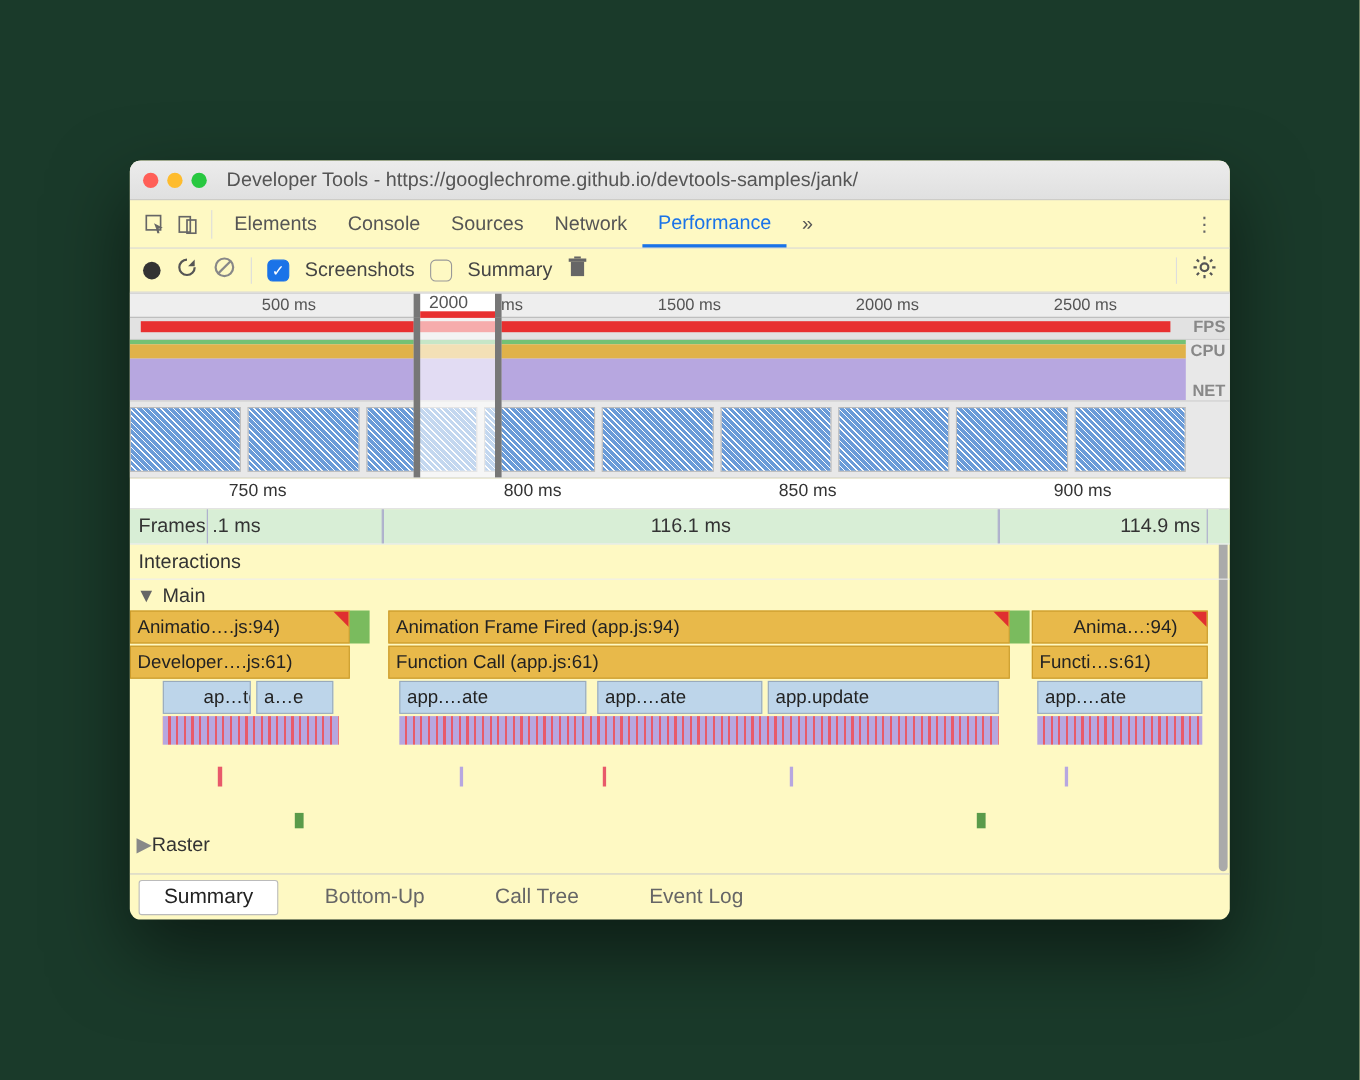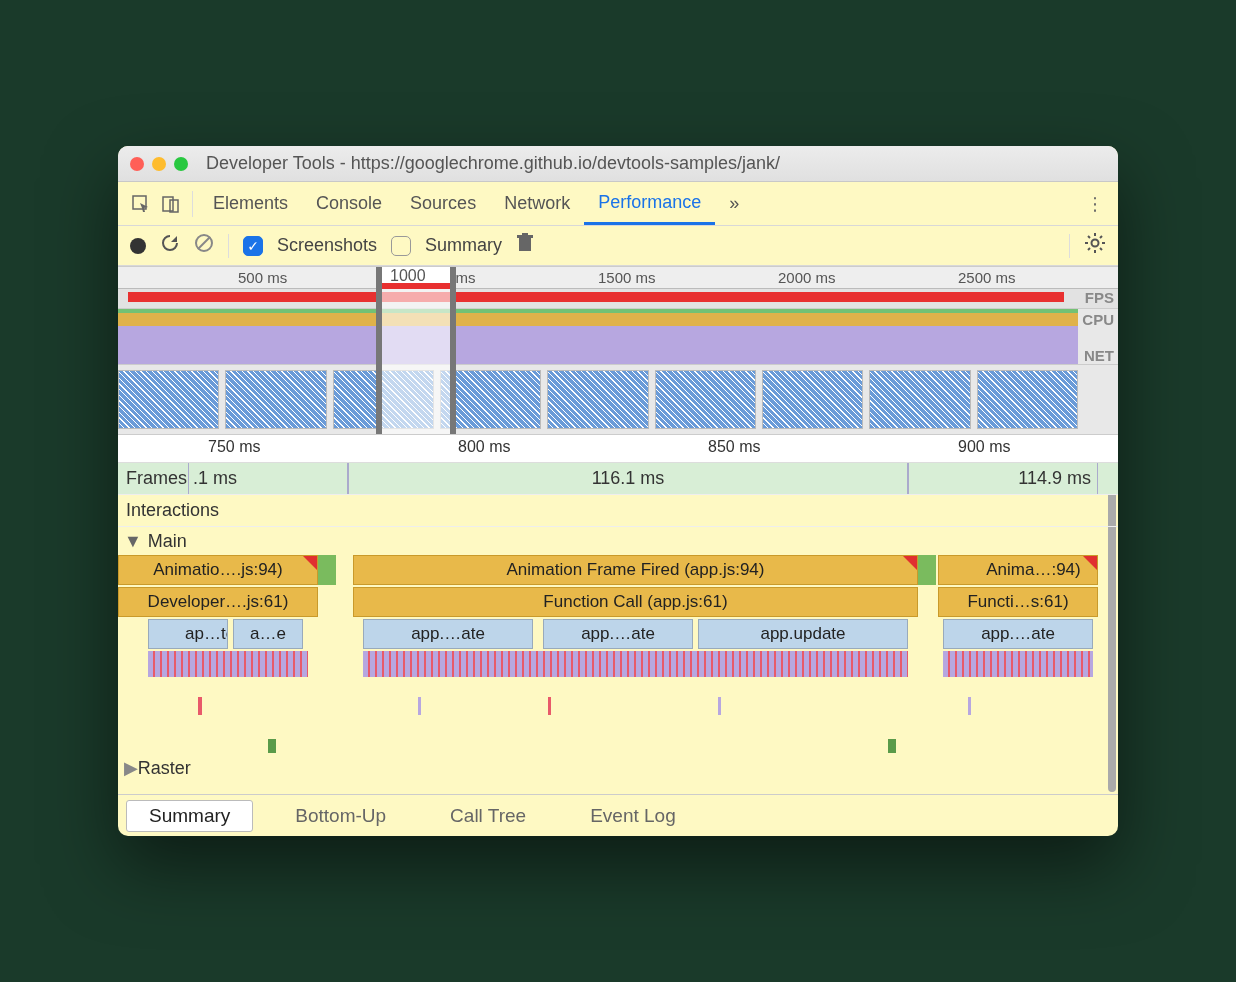--- a/index.html
+++ b/index.html
@@ -45,21 +45,21 @@
   .detail{position:relative;height:360px;border-top:1px solid #ccc;overflow:hidden;}
   .detail .scroller{position:absolute;right:2px;top:2px;bottom:2px;width:8px;background:#aaa;border-radius:4px;}
   .detail-ruler{height:28px;background:#fff;position:relative;border-bottom:1px solid #ddd;font-size:16px;color:#333;}
   .detail-ruler span{position:absolute;top:3px;}
   .det-row{height:32px;display:flex;align-items:center;font-size:18px;border-bottom:1px solid #eee;position:relative;}
   .det-row .rlabel{padding-left:8px;color:#333;}
   .frames{background:#d8eed6;}
   .frames .seg{position:absolute;top:0;bottom:0;border-left:1px solid #aac;border-right:1px solid #aac;display:flex;align-items:center;justify-content:center;color:#333;}
   .main-head{display:flex;align-items:center;padding-left:6px;font-size:18px;color:#333;height:28px;}
   .main-head .tri{margin-right:6px;color:#666;}
-  .flame{position:relative;height:200px;text-align:center;}
+  .flame{position:relative;height:200px;}
   .bar{position:absolute;height:30px;font-size:17px;white-space:nowrap;overflow:hidden;padding:4px 6px;color:#222;}
   .y-bar{background:#e8b94a;border:1px solid #c99a2a;}
   .y-bar .corner{position:absolute;top:0;right:0;width:0;height:0;border-top:14px solid #e03030;border-left:14px solid transparent;}
   .g-bar{background:#7abb5e;}
   .b-bar{background:#bdd5ea;border:1px solid #9ab;}
   .stripes{position:absolute;height:26px;background:repeating-linear-gradient(90deg,#b7a7e0 0 5px,#e85a6a 5px 7px);}
   .raster-head{display:flex;align-items:center;padding-left:6px;font-size:18px;color:#333;height:26px;}
   .bottom-tabs{height:42px;border-top:1px solid #ccc;display:flex;align-items:center;padding:0 8px;font-size:19px;color:#666;gap:20px;}
   .bottom-tabs .btab{padding:4px 22px;cursor:pointer;}
   .bottom-tabs .btab.active{background:#fff;border:1px solid #bbb;border-radius:3px;color:#222;}
@@ -146,21 +146,21 @@
   </div>
 
   <div class="overview">
     <div class="ruler">
       <span style="left:120px">500 ms</span>
       <span style="left:300px">1000 ms</span>
       <span style="left:480px">1500 ms</span>
       <span style="left:660px">2000 ms</span>
       <span style="left:840px">2500 ms</span>
       <div class="sel-window" style="left:258px;width:80px;">
-        <span style="position:absolute;left:8px;top:0;font-size:16px;">1000</span>
+        <span style="position:absolute;left:8px;top:0;font-size:16px;">2000</span>
         <div class="red"></div>
       </div>
     </div>
     <div class="row-fps">
       <div class="redbar"></div>
       <div class="lab">FPS</div>
     </div>
     <div class="row-cpu">
       <div class="gr"></div>
         <div class="yl"></div>

